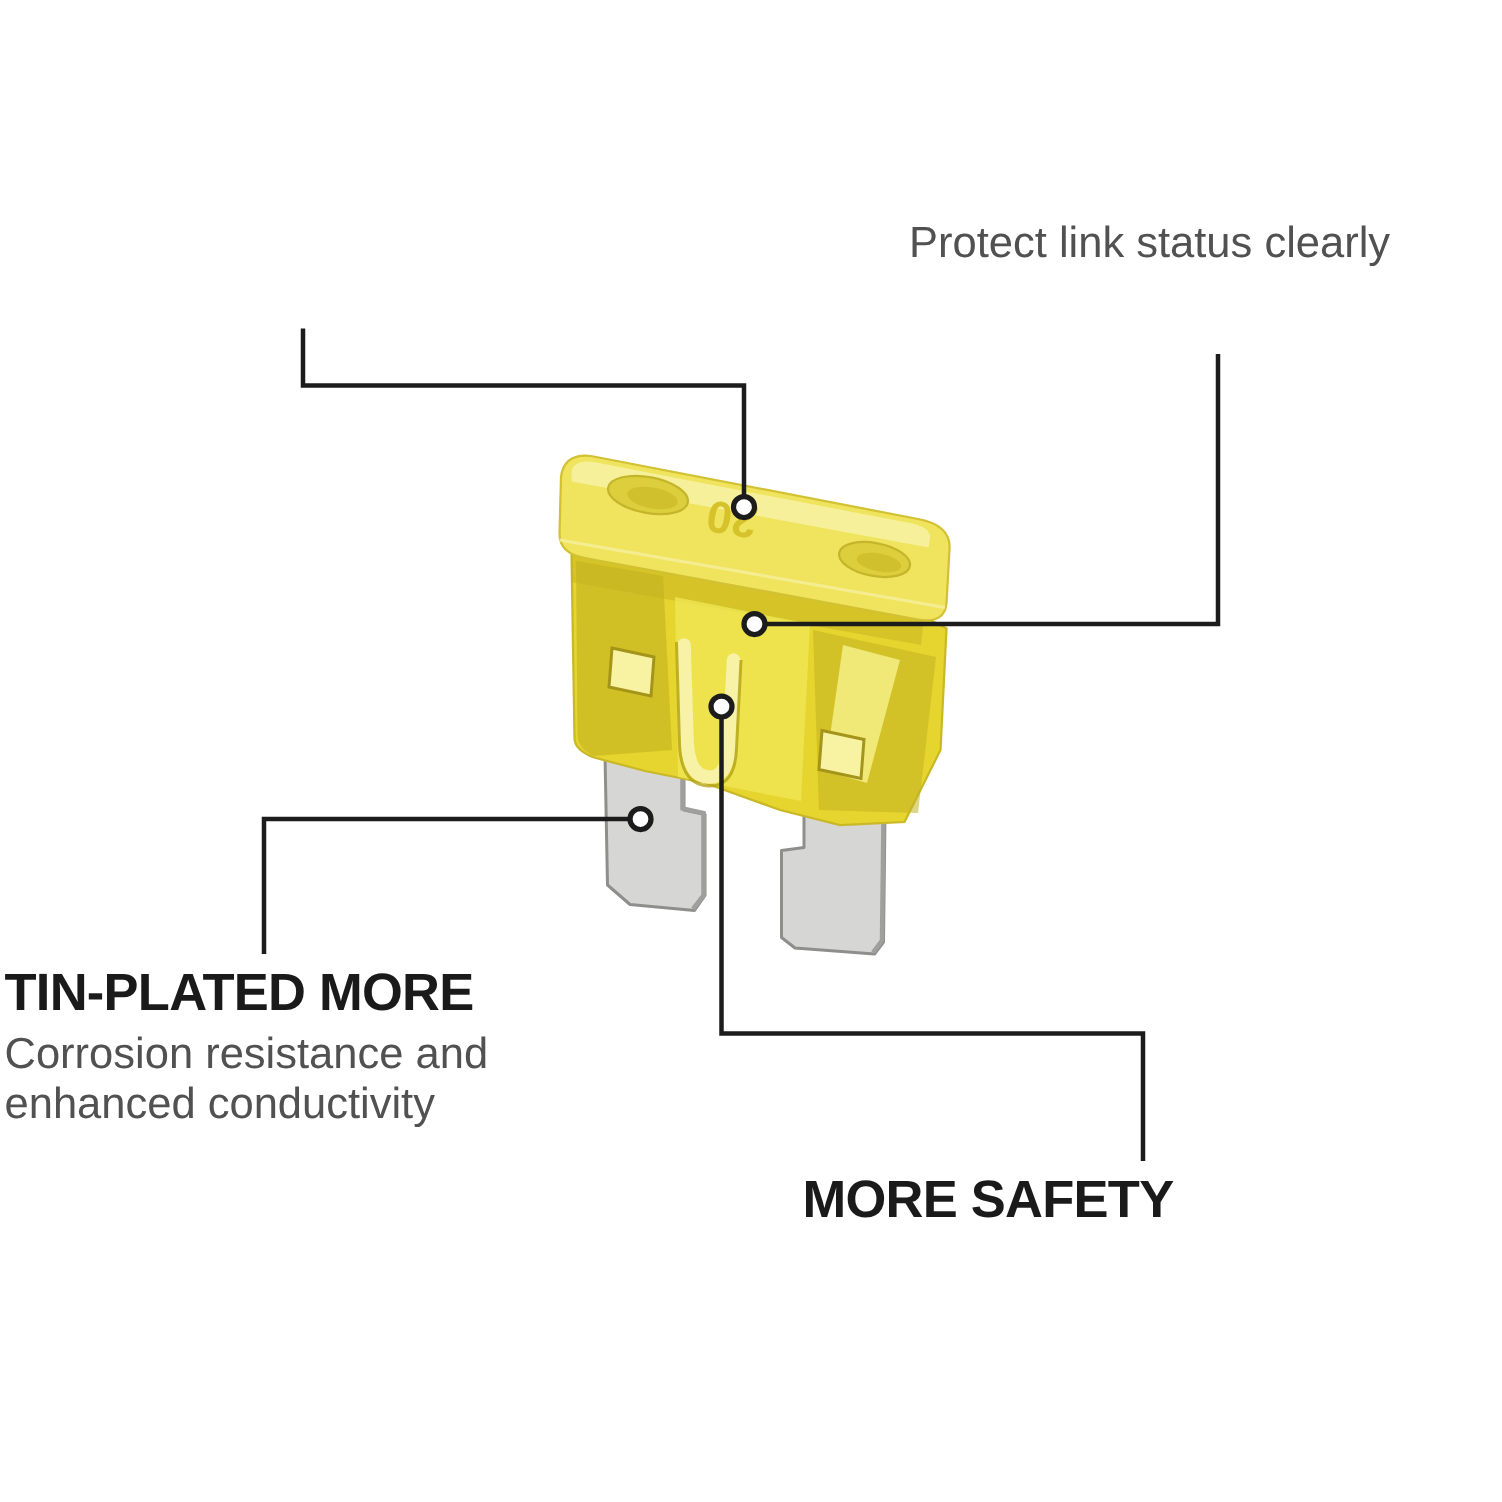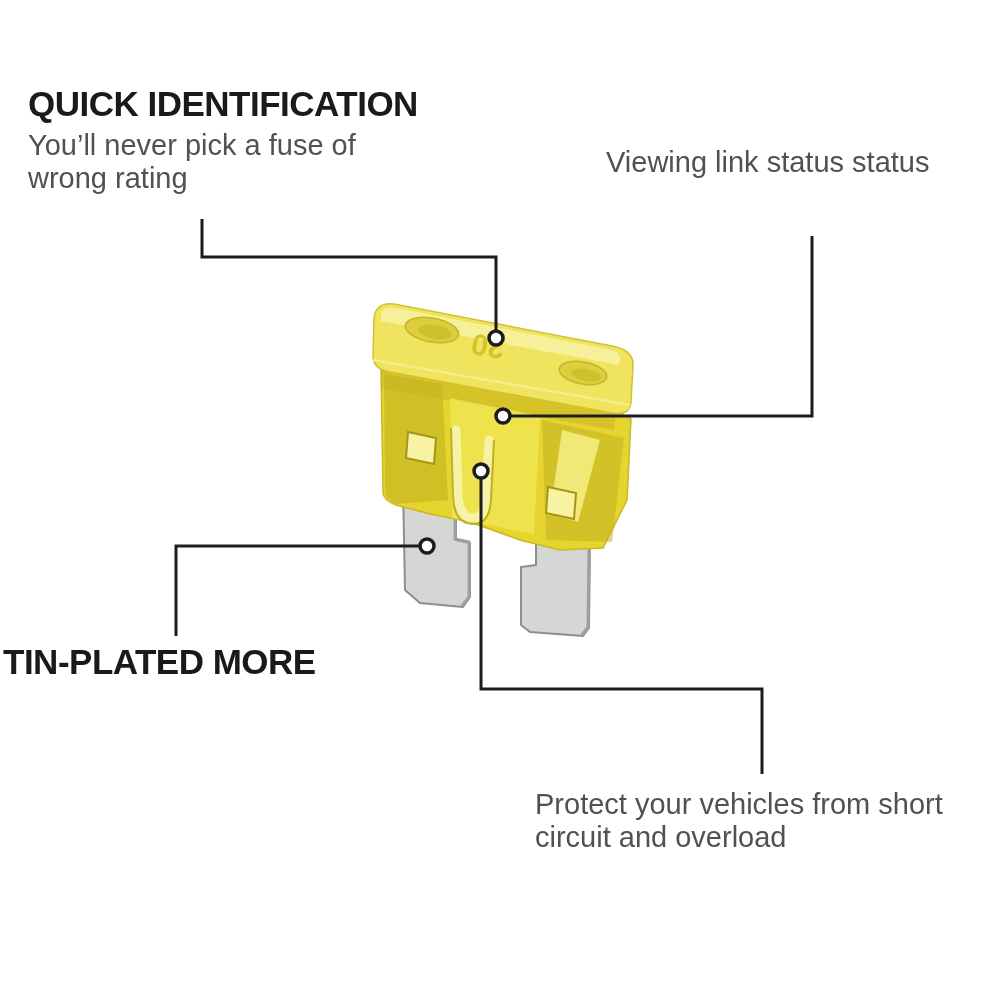--- a/index.html
+++ b/index.html
@@ -88,32 +88,28 @@
     <polyline class="leader" points="812,236 812,416 511,416"></polyline>
     <polyline class="leader" points="176,636 176,546 419,546"></polyline>
     <polyline class="leader" points="481,479 481,689 762,689 762,774"></polyline>
 
     <circle class="dot" cx="496" cy="338" r="7"></circle>
     <circle class="dot" cx="503" cy="416" r="7"></circle>
     <circle class="dot" cx="427" cy="546" r="7"></circle>
     <circle class="dot" cx="481" cy="471" r="7"></circle>
   </svg>
 
-  <div class="callout" id="co-qi">
-    <h2>QUICK IDENTIFICATION</h2>
-    <p>You’ll never pick a fuse of
-wrong rating</p>
-  </div>
 
   <div class="callout" id="co-tc">
-    <p>Viewing link status status</p>
+    <p>Protect link status clearly</p>
   </div>
 
   <div class="callout" id="co-tpz">
     <h2>TIN-PLATED MORE</h2>
+    <p>Corrosion resistance and
+enhanced conductivity</p>
   </div>
 
   <div class="callout" id="co-ms">
-    <p>Protect your vehicles from short
-circuit and overload</p>
+    <h2>MORE SAFETY</h2>
   </div>
 
 </div>
 
 </body></html>

